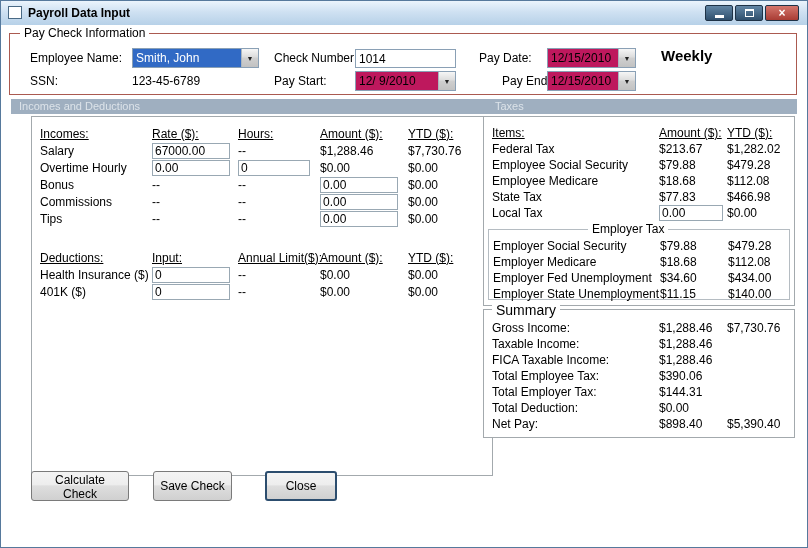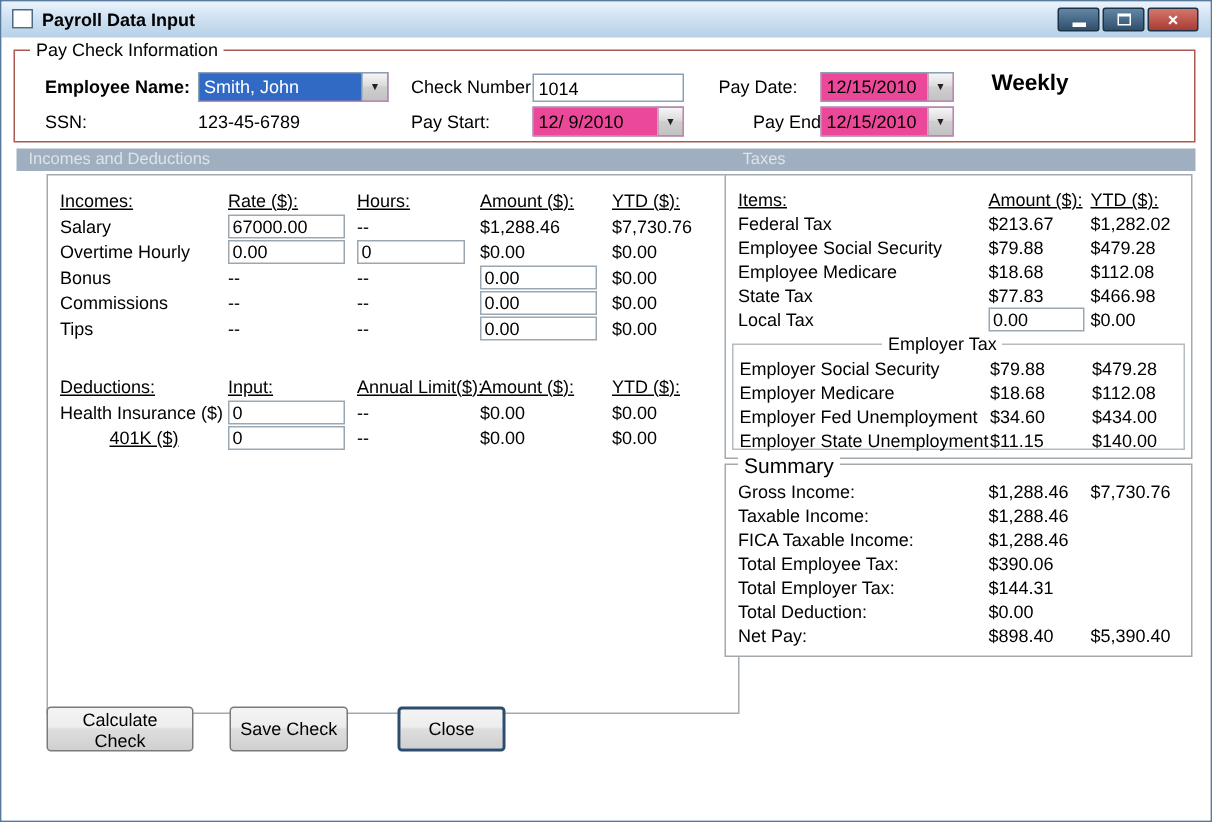--- a/index.html
+++ b/index.html
@@ -18,41 +18,41 @@
   .gmax{width:9px;height:8px;border:1px solid #fff;border-top-width:2px;box-sizing:border-box;}
   .gclose{color:#fff;font-size:12px;line-height:1;font-weight:700;}
   
   .client{position:absolute;left:0;top:24px;right:0;bottom:0;background:#fff;}
   .gb-red{position:absolute;left:8px;top:8px;width:788px;height:62px;border:1px solid #ab5a50;box-sizing:border-box;}
   .gblabel{position:absolute;top:-8px;left:10px;background:#fff;padding:0 4px;font-size:12px;}
   .plabel{position:absolute;font-size:12px;white-space:nowrap;}
   .pvalue{position:absolute;font-size:12px;white-space:nowrap;}
   .weekly{position:absolute;font-size:15px;font-weight:700;}
   .tbox{position:absolute;border:1px solid #8aa0b5;box-sizing:border-box;font:12px "Liberation Sans","DejaVu Sans",sans-serif;padding:0 3px;background:#fff;}
-  .combo{position:absolute;box-sizing:border-box;border:1px solid #8aa0b5;background:#ec4899;display:flex;align-items:stretch;}
+  .combo{position:absolute;box-sizing:border-box;border:1px solid #8aa0b5;background:#be185d;display:flex;align-items:stretch;}
   .combo .sel{flex:1;font-size:12px;line-height:18px;padding:0 3px;white-space:nowrap;overflow:hidden;}
   .combo.highlight .sel{background:#316ac5;color:#fff;}
   .dd{width:16px;border-left:1px solid #aab6bf;background:linear-gradient(#f6f6f6,#dcdcdc 45%,#cfcfcf 50%,#c2c2c2);
       display:flex;align-items:center;justify-content:center;}
   .dd span{font-size:7px;color:#222;}
   
   .band{position:absolute;left:10px;top:74px;width:786px;height:15px;background:#9fafc0;}
   .band span{position:absolute;top:1px;font-size:11px;color:#dce3e9;white-space:nowrap;}
   
   .panel{position:absolute;background:#fff;border:1px solid #a3a9ad;box-sizing:border-box;font-size:12px;}
   .panel-left{left:30px;top:91px;width:462px;height:360px;padding-top:8px;}
   .panel-taxes{left:482px;top:91px;width:312px;height:190px;padding-top:8px;}
   .panel-summary{left:482px;top:284px;width:312px;height:129px;padding-top:10px;}
   .row{display:grid;align-items:center;height:17px;white-space:nowrap;}
   .r5{grid-template-columns:112px 86px 82px 88px 1fr;padding-left:8px;}
   .r3{grid-template-columns:167px 68px 1fr;padding-left:8px;height:16px;}
   .r3s{grid-template-columns:167px 68px 1fr;padding-left:4px;height:16px;}
   .c{overflow:visible;white-space:nowrap;}
   .u{text-decoration:underline;}
-  .link{text-decoration:underline;cursor:pointer;text-align:center;}
+  .link{cursor:pointer;}
   .sp22{height:22px;}
   .cin{position:static;border:1px solid #99a8b3;box-sizing:border-box;height:16px;font:12px "Liberation Sans","DejaVu Sans",sans-serif;padding:0 2px;background:#fff;}
   .w78{width:78px;} .w72{width:72px;} .w64{width:64px;}
   .subgroup{position:absolute;left:4px;right:4px;top:112px;bottom:5px;border:1px solid #b5bcc2;padding-top:8px;box-sizing:border-box;}
   .subgroup .sglabel{position:absolute;top:-8px;left:68px;background:#fff;padding:0 4px;font-size:12px;margin-left:31px;}
   .sumlabel{position:absolute;top:-8px;left:8px;background:#fff;padding:0 4px;font-size:14px;}
   
   .btn{position:absolute;height:30px;font:12px "Liberation Sans","DejaVu Sans",sans-serif;color:#000;
        background:linear-gradient(#f4f4f4,#ededed 45%,#dedede 50%,#d0d0d0);border:1px solid #7a7a7a;border-radius:3px;}
   .btn.default{border:2px solid #2c4d6e;}
@@ -76,21 +76,21 @@
           <span class="gclose">×</span>
         </span>
     </span>
   </div>
 
   <div class="client">
 
     <div class="gb-red">
       <span class="gblabel">Pay Check Information</span>
 
-      <span class="plabel" style="left:20px;top:17px;font-weight:bold;">Employee Name:</span>
+      <span class="plabel" style="left:20px;top:17px;">Employee Name:</span>
       <span class="combo highlight" style="left:122px;top:14px;width:127px;height:20px;">
         <span class="sel">Smith, John</span>
         <span class="dd">
             <span>▼</span>
           </span>
       </span>
 
       <span class="plabel" style="left:264px;top:17px;">Check Number:</span>
       <input class="tbox" style="left: 345px; top: 15px; width: 101px; height: 19px;" value="1014">
 

